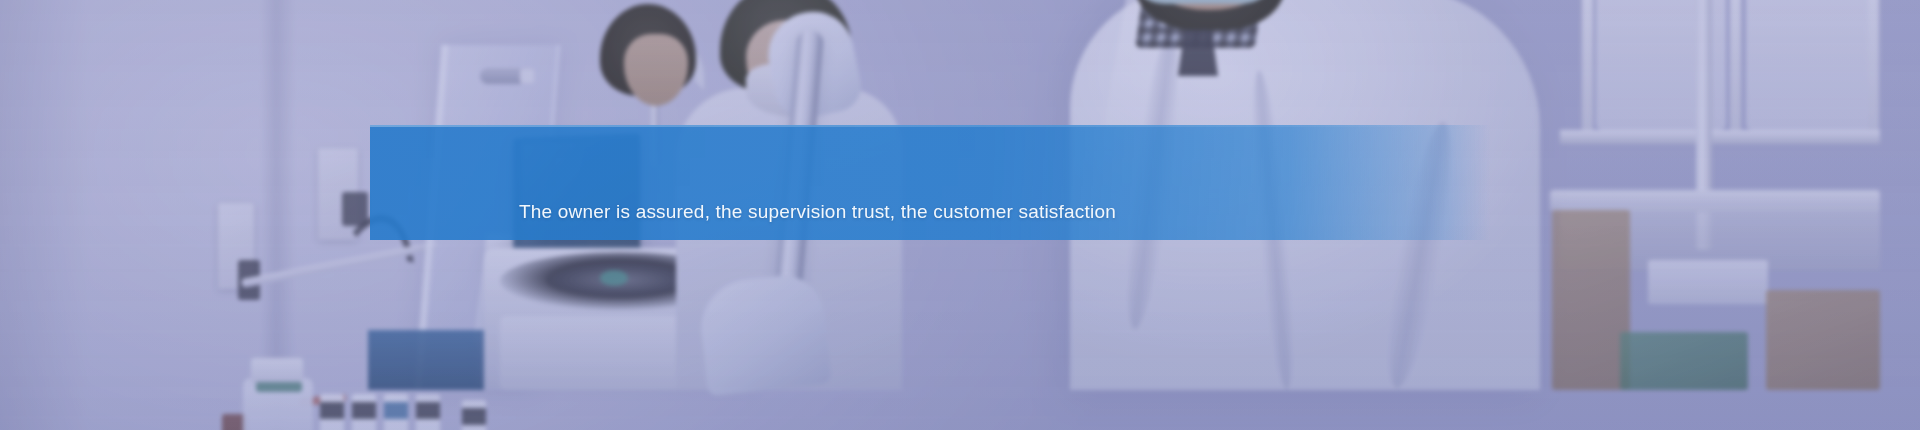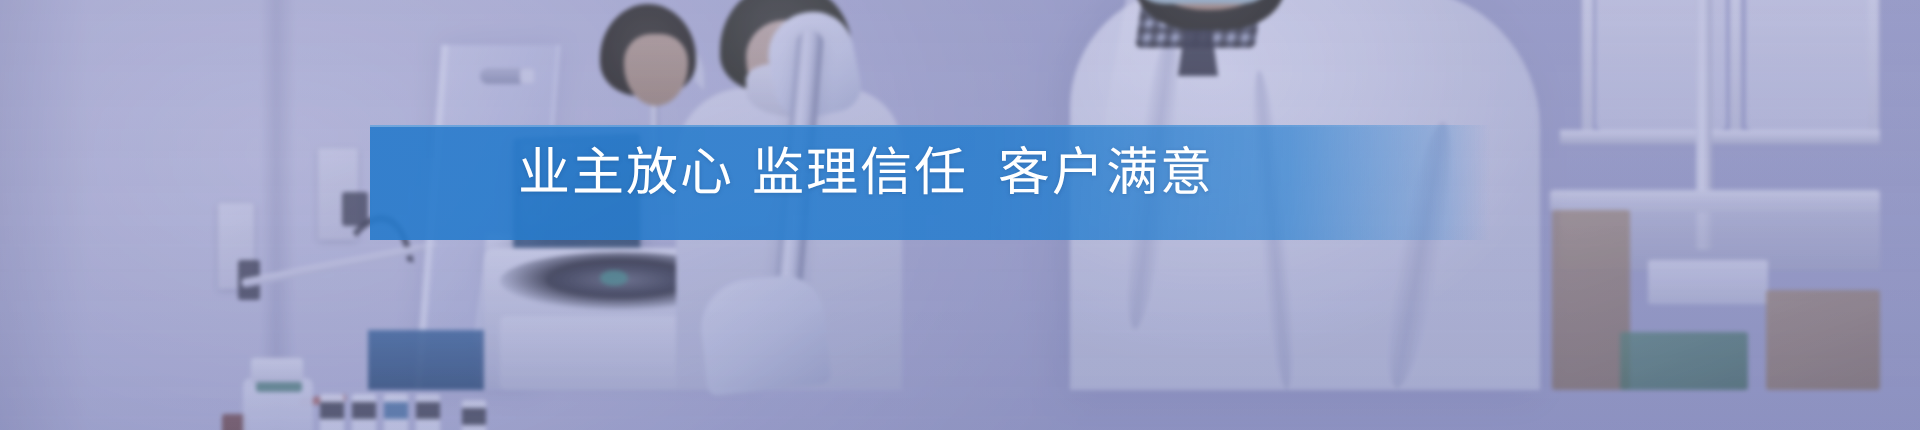--- a/index.html
+++ b/index.html
@@ -596,18 +596,16 @@
     <div class="tech-a-mask"></div>
 
   </div>
 
   <div class="grade"></div>
   <div class="grade-lift"></div>
 
   <div class="text-band"></div>
   <div class="band-top-hairline"></div>
 
-  <div class="headline">
-    <span>业主放心</span><span class="gap"></span><span>监理信任</span><span class="gap-wide"></span><span>客户满意</span>
-  </div>
-
+
+  <div class="subhead">The owner is assured, the supervision trust, the customer satisfaction</div>
 
 </div>
 
 </body></html>

